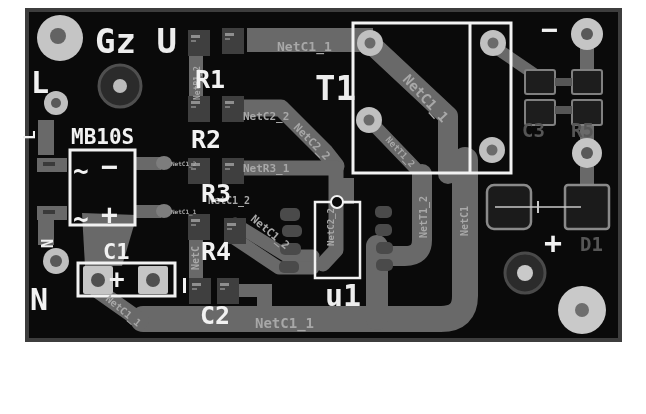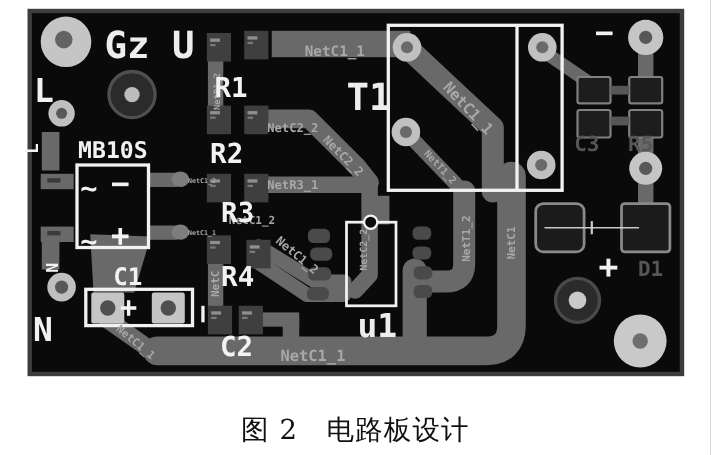--- a/index.html
+++ b/index.html
@@ -211,17 +211,14 @@
       <text class="silk" x="516" y="31" font-size="28">−</text>
       <text class="silk" x="76" y="168" font-size="28">−</text>
       <text class="silk" x="76" y="216" font-size="28">+</text>
       <text class="silk" x="48" y="172" font-size="26">~</text>
       <text class="silk" x="48" y="220" font-size="26">~</text>
       <text class="silk" x="84" y="280" font-size="26">+</text>
       <text class="silk" x="519" y="245" font-size="30">+</text>
     </g>
   </svg>
 
-  <div class="caption">
-    <span>图 2</span><span class="gap"></span><span>电路板设计</span>
-  </div>
 
 </div>
 
 </body></html>

